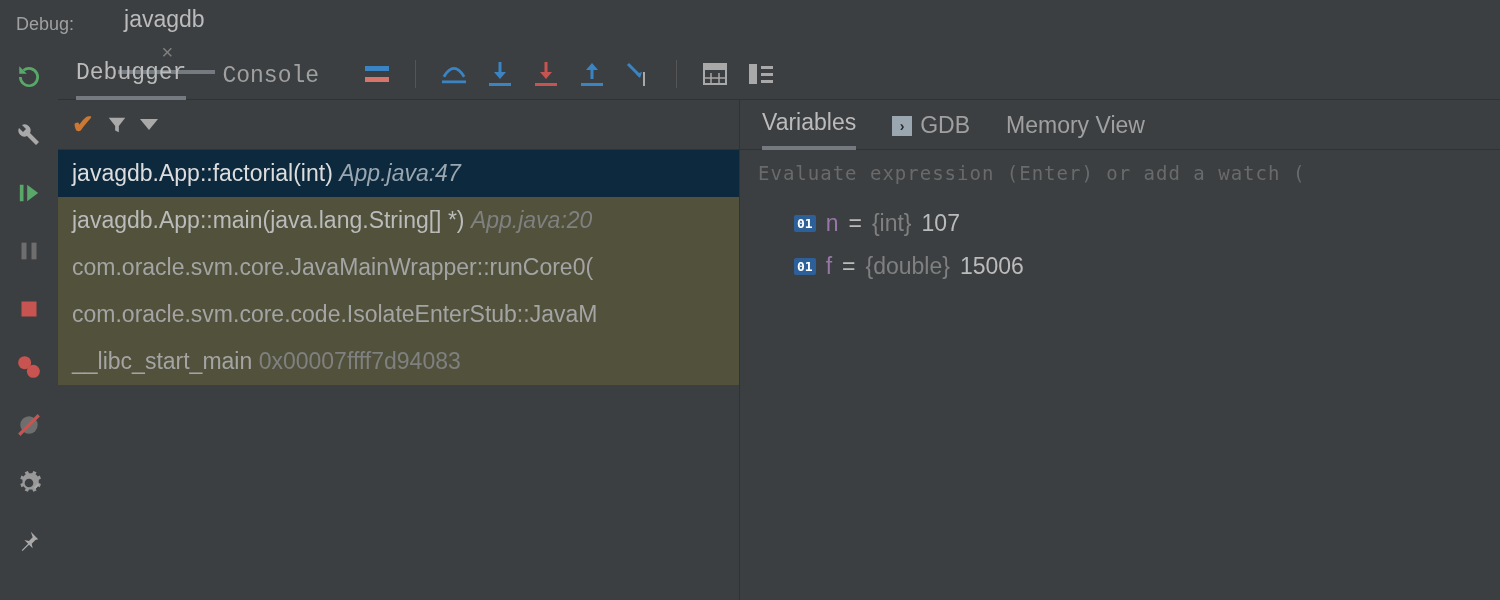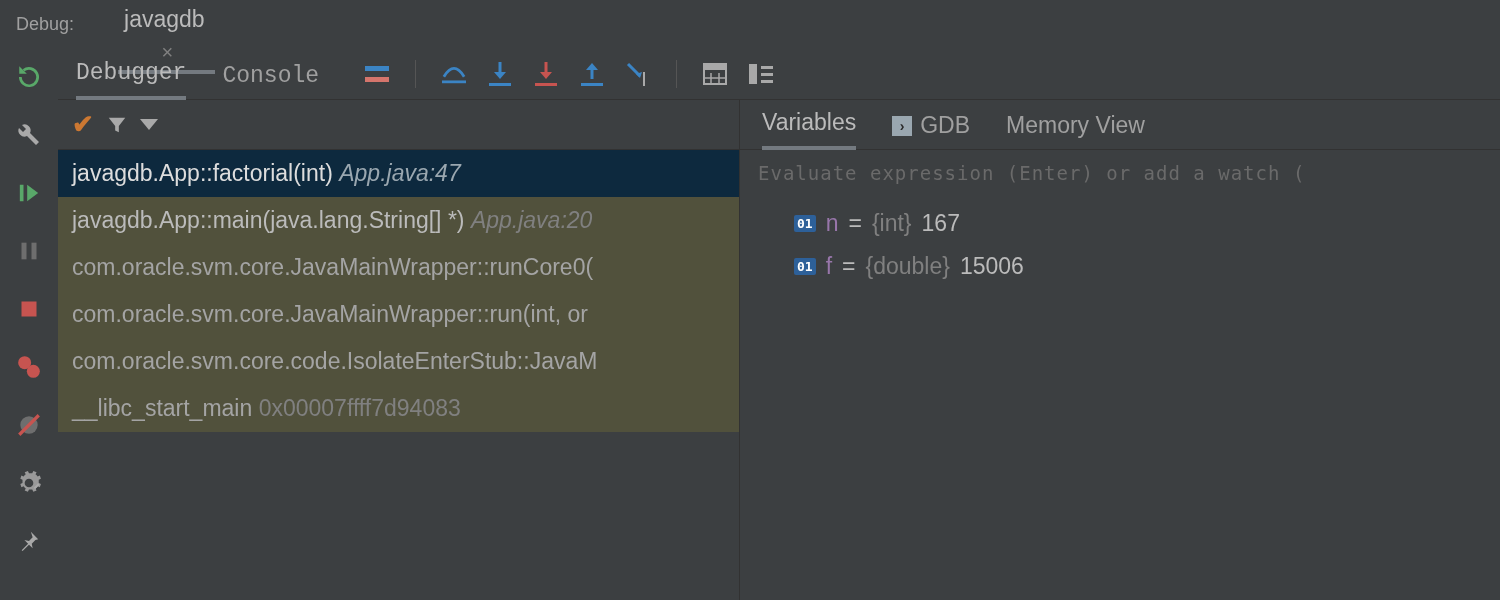--- a/index.html
+++ b/index.html
@@ -322,21 +322,20 @@
           <span class="drop-icon">
             <svg width="18" height="12" viewBox="0 0 18 12">
                 <path fill="#a9a9a9" d="M0 0h18l-9 11z"></path>
               </svg>
           </span>
         </div>
         <div class="frame-list" id="frame-list">
             <div class="frame-row selected"><span>javagdb.App::factorial(int) </span><span class="frame-loc">App.java:47</span></div>
             <div class="frame-row highlight nonlib"><span>javagdb.App::main(java.lang.String[] *) </span><span class="frame-loc">App.java:20</span></div>
             <div class="frame-row highlight"><span>com.oracle.svm.core.JavaMainWrapper::runCore0(</span></div>
-            <div class="frame-row highlight"><span>com.oracle.svm.core.JavaMainWrapper::run(int, or</span></div>
             <div class="frame-row highlight"><span>com.oracle.svm.core.code.IsolateEnterStub::JavaM</span></div>
             <div class="frame-row highlight"><span>__libc_start_main </span><span class="frame-addr">0x00007ffff7d94083</span></div>
           </div>
       </div>
 
       <div class="vars-pane">
         <div class="vars-tabs">
           <div class="vars-tab active">Variables</div>
           <div class="vars-tab">
             <span class="gdb-arrow">›</span>
@@ -344,21 +343,21 @@
           </div>
           <div class="vars-tab">Memory View</div>
         </div>
         <div class="eval-row">Evaluate expression (Enter) or add a watch (</div>
         <div class="var-list" id="var-list">
             <div class="var-row">
               <span class="prim-badge">01</span>
               <span class="var-name">n</span>
               <span class="var-eq">=</span>
               <span class="var-type">{int}</span>
-              <span class="var-val">167</span>
+              <span class="var-val">107</span>
             </div>
             <div class="var-row">
               <span class="prim-badge">01</span>
               <span class="var-name">f</span>
               <span class="var-eq">=</span>
               <span class="var-type">{double}</span>
               <span class="var-val">15006</span>
             </div>
           </div>
       </div>

